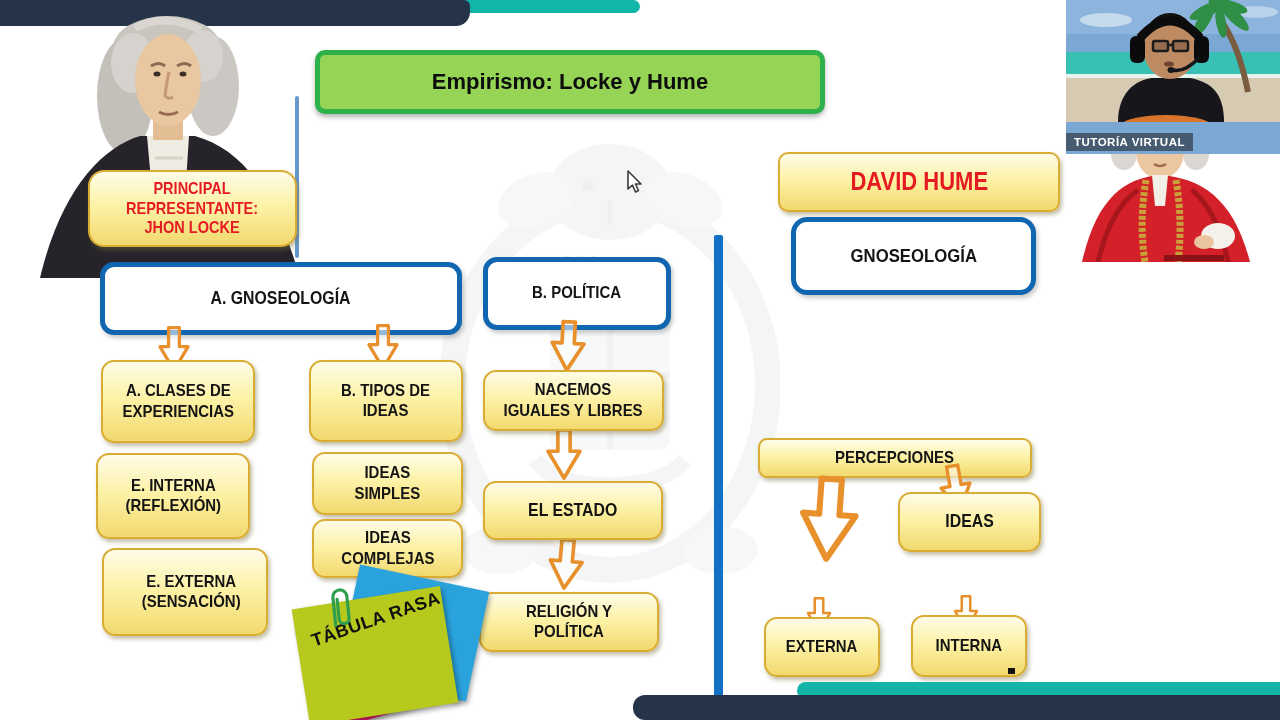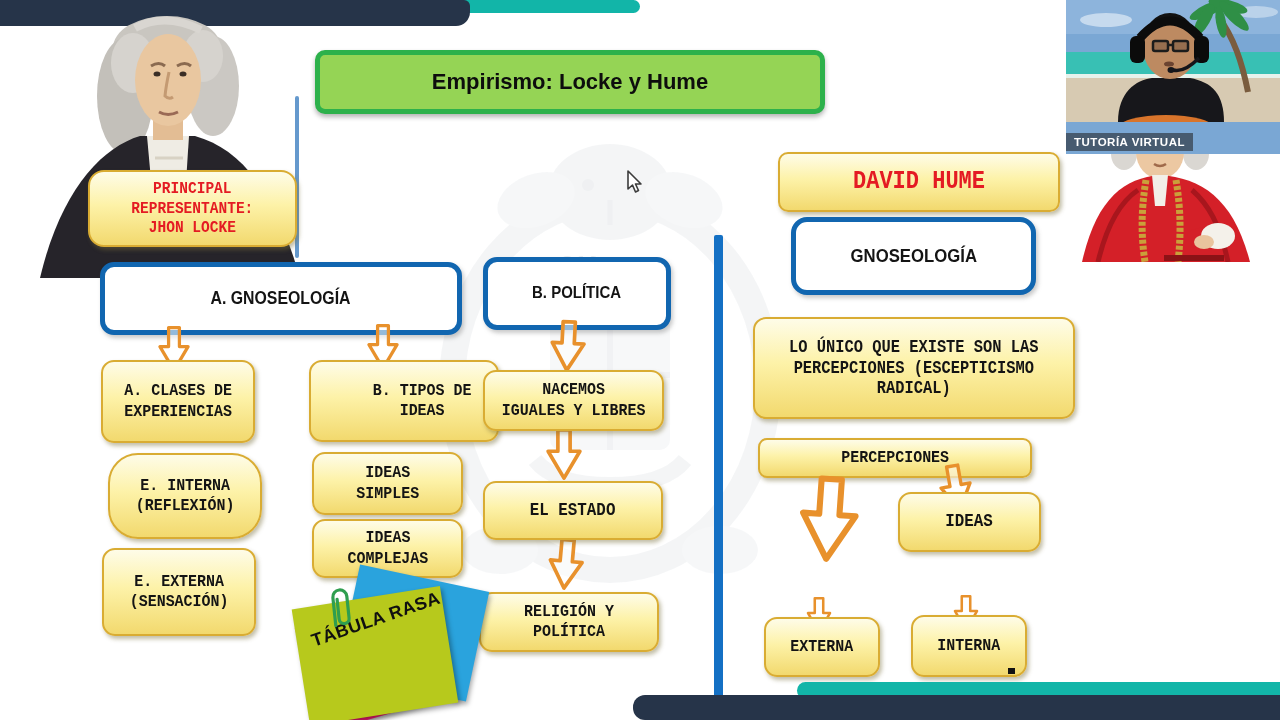--- a/index.html
+++ b/index.html
@@ -23,21 +23,21 @@
   .title-box{left:315px;top:50px;width:500px;height:54px;background:var(--green-fill,#95d455);
              border:5px solid var(--green-border,#2db14b);border-radius:10px;
              display:flex;align-items:center;justify-content:center;
              box-shadow:0 3px 5px rgba(0,0,0,.3);}
   .title-box span{font-size:22px;font-weight:600;color:#0d0d0d;}
 
   
   .ybox{background:linear-gradient(180deg,#fefce8 0%,#fdf2a8 45%,#f2d96e 100%);
         border:2px solid var(--yellow-border,#d9ac33);border-radius:13px;
         box-shadow:2px 3px 4px rgba(120,110,60,.45);
-        display:flex;align-items:center;justify-content:center;text-align:center;font-family:Liberation Mono, monospace;}
+        display:flex;align-items:center;justify-content:center;text-align:center;}
   .bluebox{background:#ffffff;border:5px solid var(--blue-border,#1166b0);border-radius:14px;
         box-shadow:2px 3px 4px rgba(100,100,100,.35);
         display:flex;align-items:center;justify-content:center;text-align:center;}
   .cond{display:inline-block;transform:scaleX(.88);white-space:pre-line;
         font-weight:700;color:#141414;line-height:1.18;}
   .red{color:var(--red-text,#e41b23);}
 
   .barrow{position:absolute;overflow:visible;}
 
   
@@ -144,29 +144,29 @@
       <use href="#block-arrow"></use>
     </svg>
   <svg class="barrow" style="left:538px;top:538px;transform:rotate(5deg)" width="56" height="52" viewBox="0 0 60 85">
       <use href="#block-arrow"></use>
     </svg>
 
   <div class="abs ybox" style="left:101px;top:360px;width:150px;height:79px;">
     <span class="cond" style="font-size:17px">A. CLASES DE
 EXPERIENCIAS</span>
   </div>
-  <div class="abs ybox" style="left:108px;top:453px;width:150px;height:82px;border-radius:30px;">
+  <div class="abs ybox" style="left:96px;top:453px;width:150px;height:82px;">
     <span class="cond" style="font-size:17px">E. INTERNA
 (REFLEXIÓN)</span>
   </div>
-  <div class="abs ybox" style="left:102px;top:548px;width:150px;height:84px;">
+  <div class="abs ybox" style="left:102px;top:548px;width:150px;height:84px;padding-left:12px;">
     <span class="cond" style="font-size:17px">E. EXTERNA
 (SENSACIÓN)</span>
   </div>
-  <div class="abs ybox" style="left:309px;top:360px;width:150px;height:78px;padding-left:36px;">
+  <div class="abs ybox" style="left:309px;top:360px;width:150px;height:78px;">
     <span class="cond" style="font-size:17px">B. TIPOS DE
 IDEAS</span>
   </div>
   <div class="abs ybox" style="left:312px;top:452px;width:147px;height:59px;">
     <span class="cond" style="font-size:17px">IDEAS
 SIMPLES</span>
   </div>
   <div class="abs ybox" style="left:312px;top:519px;width:147px;height:55px;">
     <span class="cond" style="font-size:17px">IDEAS
 COMPLEJAS</span>
@@ -193,25 +193,20 @@
     </svg>
   </div>
 
   <div class="abs divider"></div>
 
   <div class="abs ybox" style="left:778px;top:152px;width:278px;height:56px;border-radius:10px;">
     <span class="cond red" style="font-size:25px">DAVID HUME</span>
   </div>
   <div class="abs bluebox" style="left:791px;top:217px;width:235px;height:68px;border-radius:16px;">
     <span class="cond" style="font-size:19px">GNOSEOLOGÍA</span>
-  </div>
-  <div class="abs ybox" style="left:753px;top:317px;width:318px;height:98px;">
-    <span class="cond" style="font-size:17.5px">LO ÚNICO QUE EXISTE SON LAS
-PERCEPCIONES (ESCEPTICISMO
-RADICAL)</span>
   </div>
   <div class="abs ybox" style="left:758px;top:438px;width:270px;height:36px;border-radius:9px;justify-content:center;">
     <span class="cond" style="font-size:17px">PERCEPCIONES</span>
   </div>
 
   <svg class="barrow" style="left:798px;top:476px;transform:rotate(4deg)" width="62" height="86" viewBox="0 0 60 85">
       <use href="#block-arrow"></use>
     </svg>
   <svg class="barrow" style="left:930px;top:464px;transform:rotate(-10deg)" width="52" height="48" viewBox="0 0 60 85">
       <use href="#block-arrow"></use>

